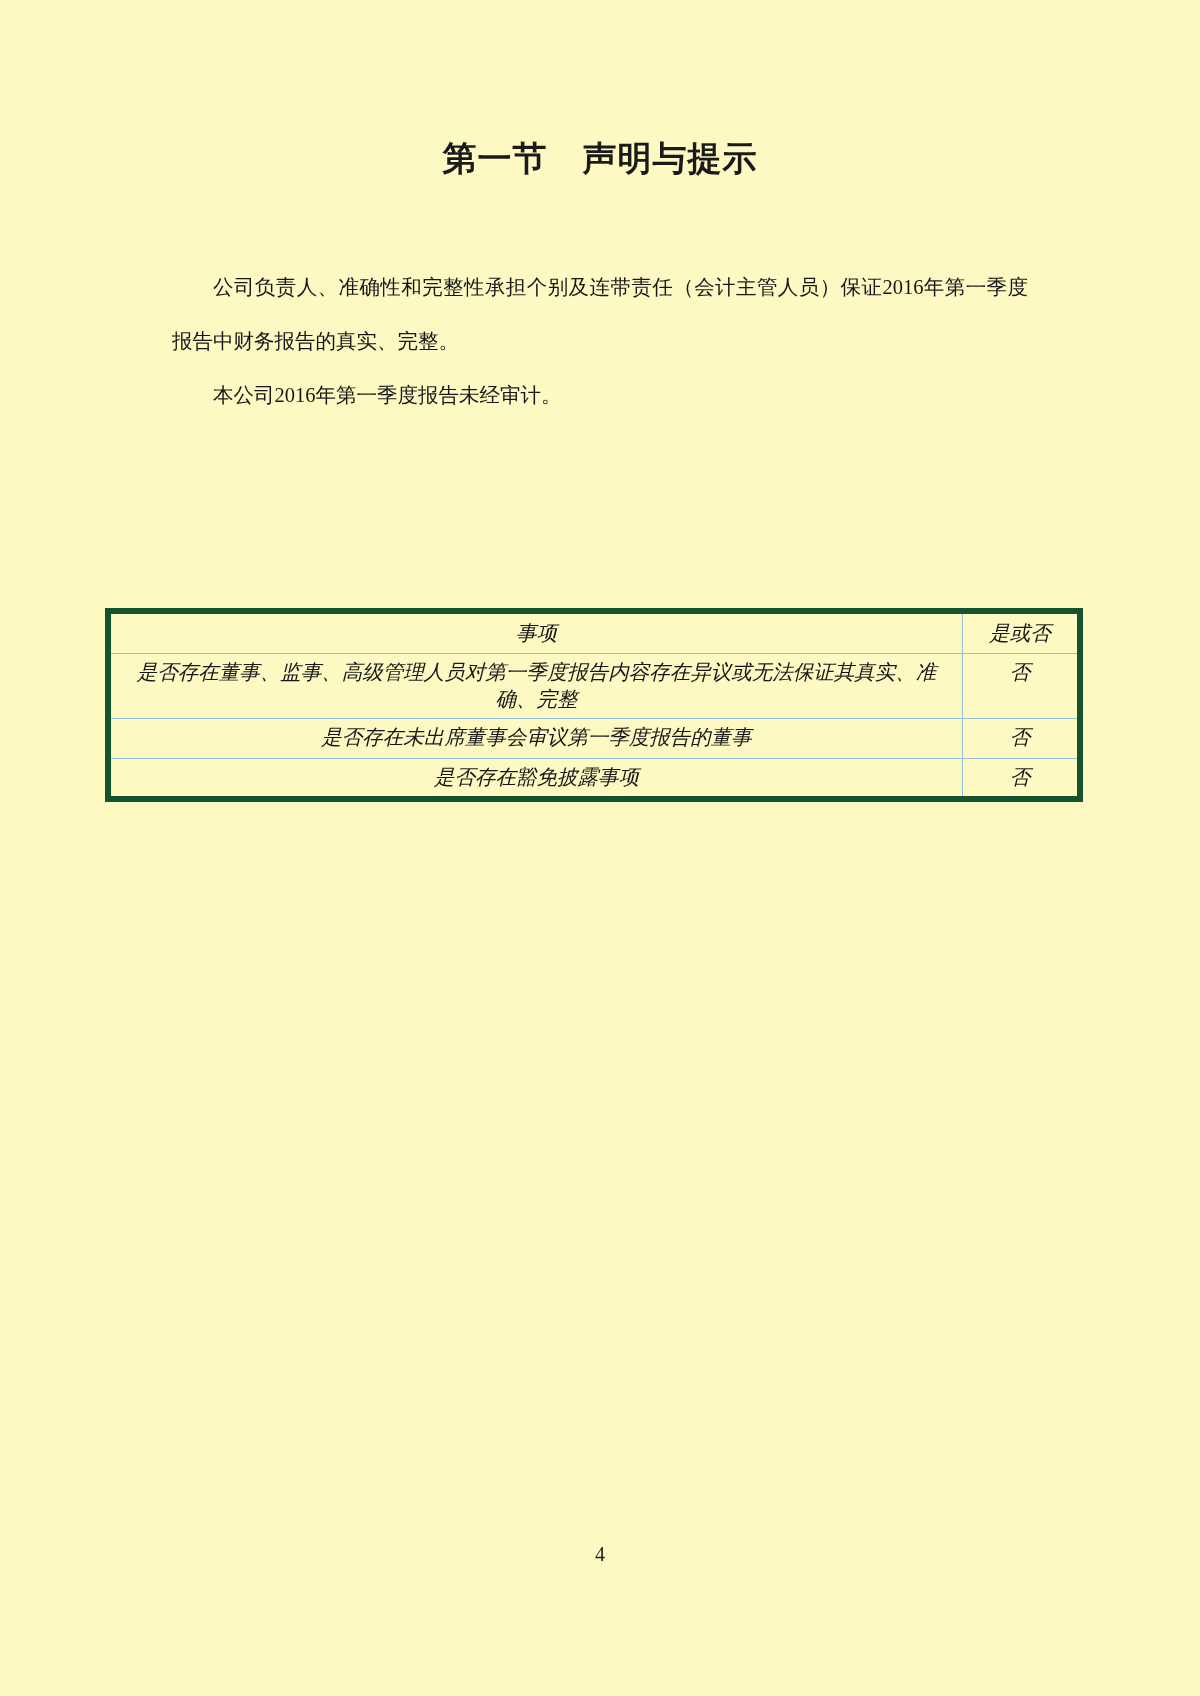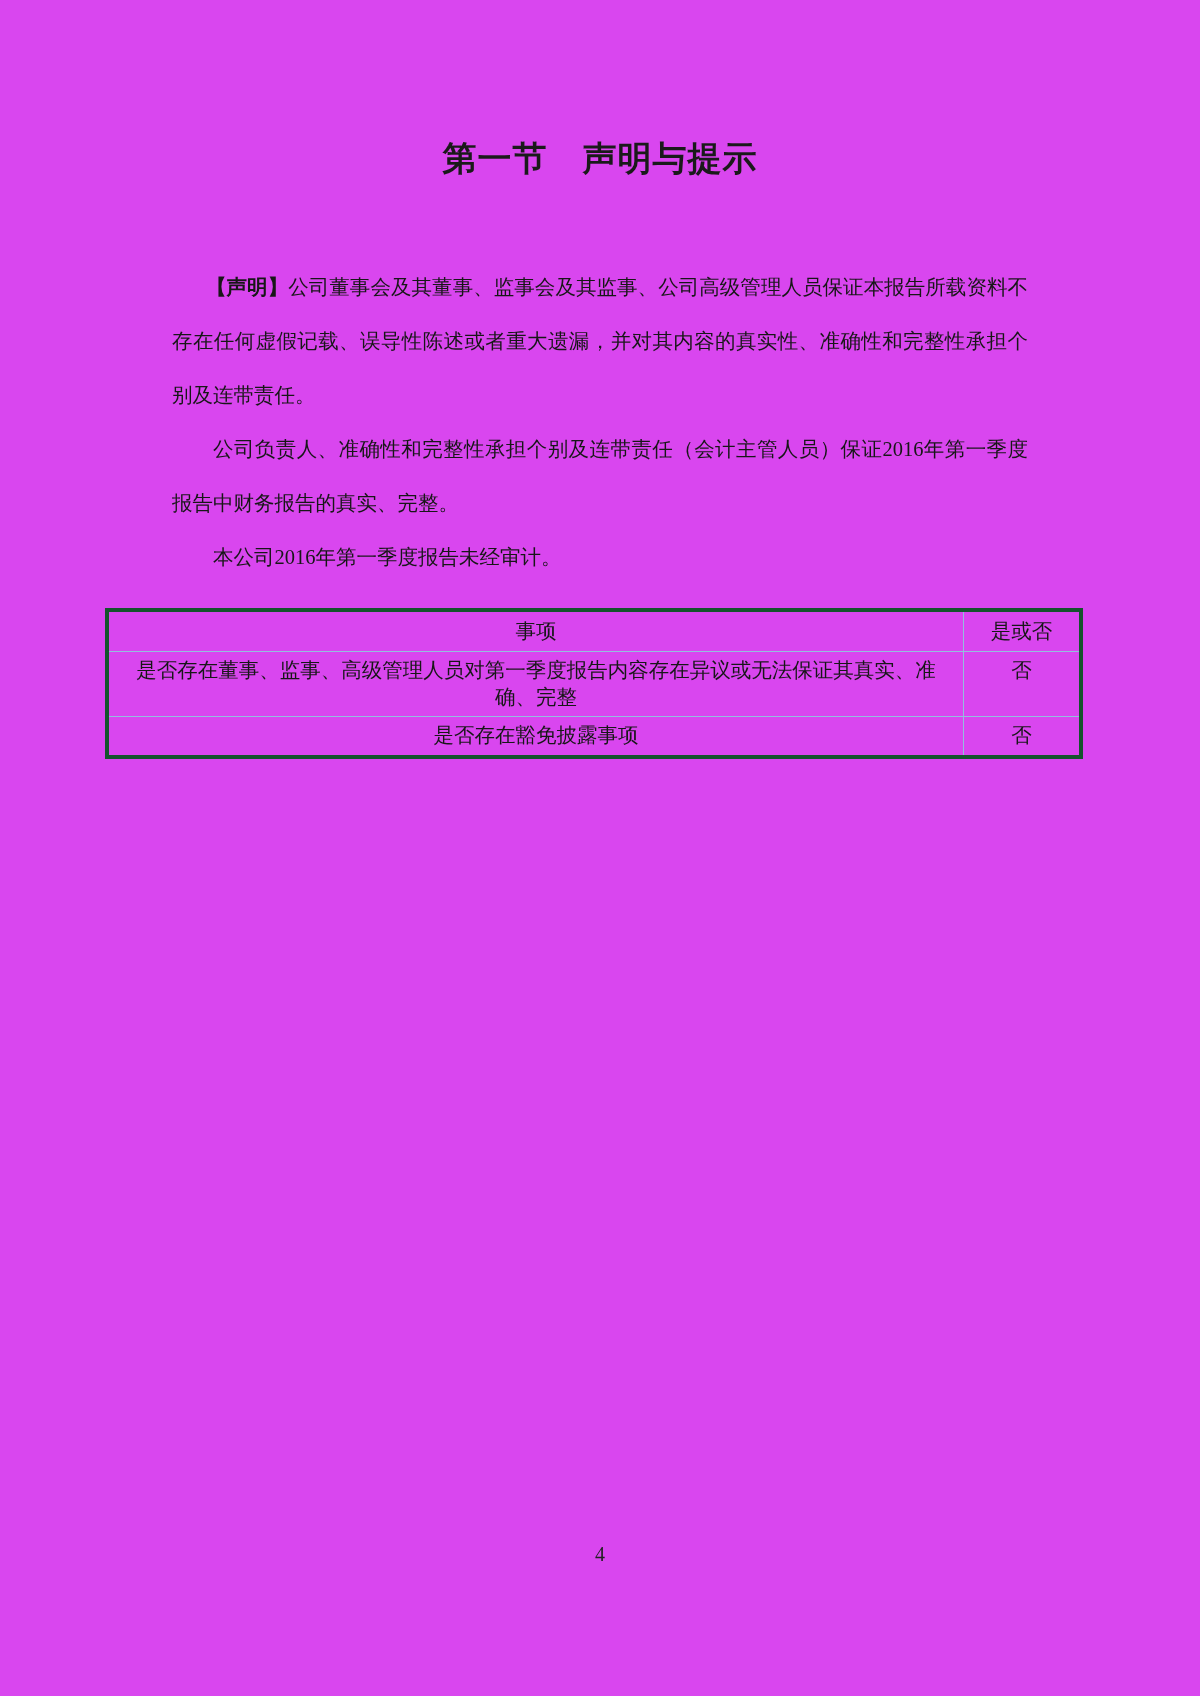--- a/index.html
+++ b/index.html
@@ -1,21 +1,21 @@
 <!DOCTYPE html>
 <html><head>
 <meta charset="utf-8">
 <style>
   * { margin:0; padding:0; box-sizing:border-box; }
   html,body { background:#e8e8e8; }
   .page {
     position:relative;
     width:1200px; height:1696px;
     margin:0 auto;
-    background:#d946ef;
+    background:#fef9c3;
     font-family:"Liberation Serif","DejaVu Serif",serif;
     color:#111111;
   }
   .doc-title {
     position:absolute; top:136px; left:0; width:100%;
     text-align:center;
     font-family:"Liberation Sans","DejaVu Sans",sans-serif;
     font-weight:bold;
     font-size:34px;
     letter-spacing:1px;
@@ -34,21 +34,22 @@
   .body-text p.std-indent { text-indent:41px; }
   .decl-label { font-weight:bold; }
   .items-table-wrap {
     position:absolute; top:608px; left:105px; width:978px;
   }
   table.items-table {
     width:100%;
     border-collapse:collapse;
     font-size:20.5px;
     color:#171717;
-    border:4px solid #14532d;
+    border:6px solid #14532d;
+    font-style:italic;
   }
   table.items-table th, table.items-table td {
     border:1px solid #94bede;
     line-height:27px;
     vertical-align:top;
   }
   table.items-table th {
     font-weight:normal;
     text-align:center;
     padding:6px 8px;
@@ -73,21 +74,20 @@
   }
 </style>
 </head>
 <body>
 
 <div class="page">
 
   <h1 class="doc-title">第一节　声明与提示</h1>
 
   <div class="body-text">
-    <p><span class="decl-label">【声明】</span><span>公司董事会及其董事、监事会及其监事、公司高级管理人员保证本报告所载资料不存在任何虚假记载、误导性陈述或者重大遗漏，并对其内容的真实性、准确性和完整性承担个别及连带责任。</span></p>
     <p class="std-indent">公司负责人、准确性和完整性承担个别及连带责任（会计主管人员）保证2016年第一季度报告中财务报告的真实、完整。</p>
     <p class="std-indent">本公司2016年第一季度报告未经审计。</p>
   </div>
 
   <div class="items-table-wrap">
     <table class="items-table">
       <colgroup>
         <col class="c-item">
         <col class="c-answer">
       </colgroup>
@@ -96,20 +96,24 @@
           <th>事项</th>
           <th>是或否</th>
         </tr>
       </thead>
       <tbody>
         <tr class="row-tall">
           <td class="item-cell">是否存在董事、监事、高级管理人员对第一季度报告内容存在异议或无法保证其真实、准确、完整</td>
           <td class="answer-cell">否</td>
         </tr>
         <tr class="row-std">
+          <td class="item-cell">是否存在未出席董事会审议第一季度报告的董事</td>
+          <td class="answer-cell">否</td>
+        </tr>
+        <tr class="row-std">
           <td class="item-cell">是否存在豁免披露事项</td>
           <td class="answer-cell">否</td>
         </tr>
       </tbody>
     </table>
   </div>
 
   <div class="page-number">4</div>
 
 </div>

